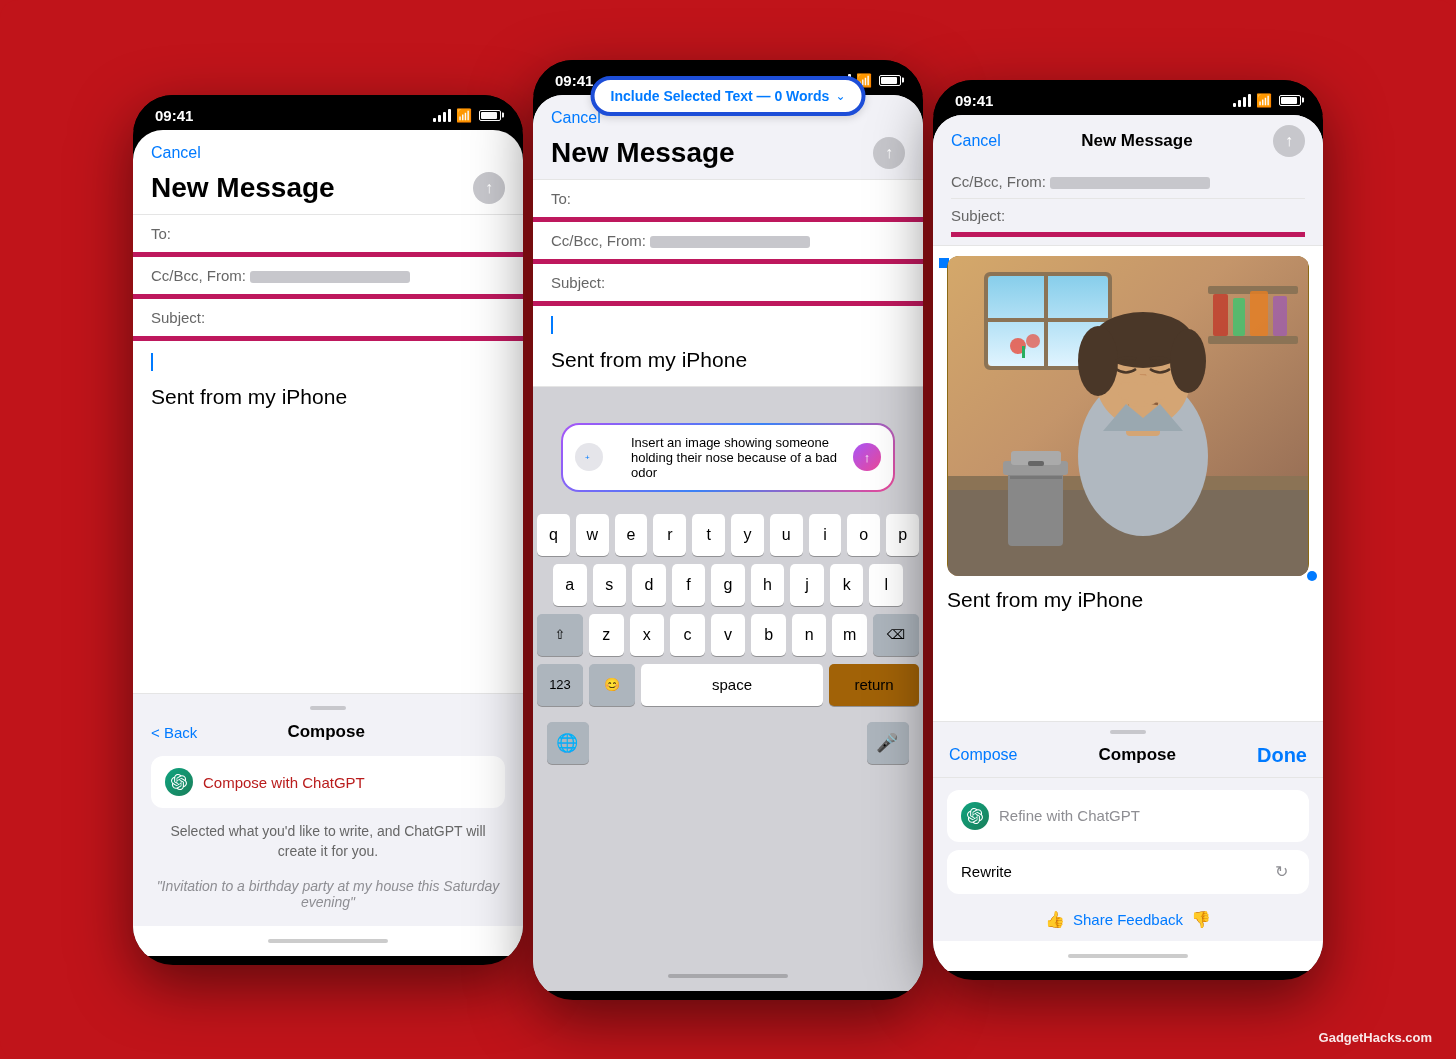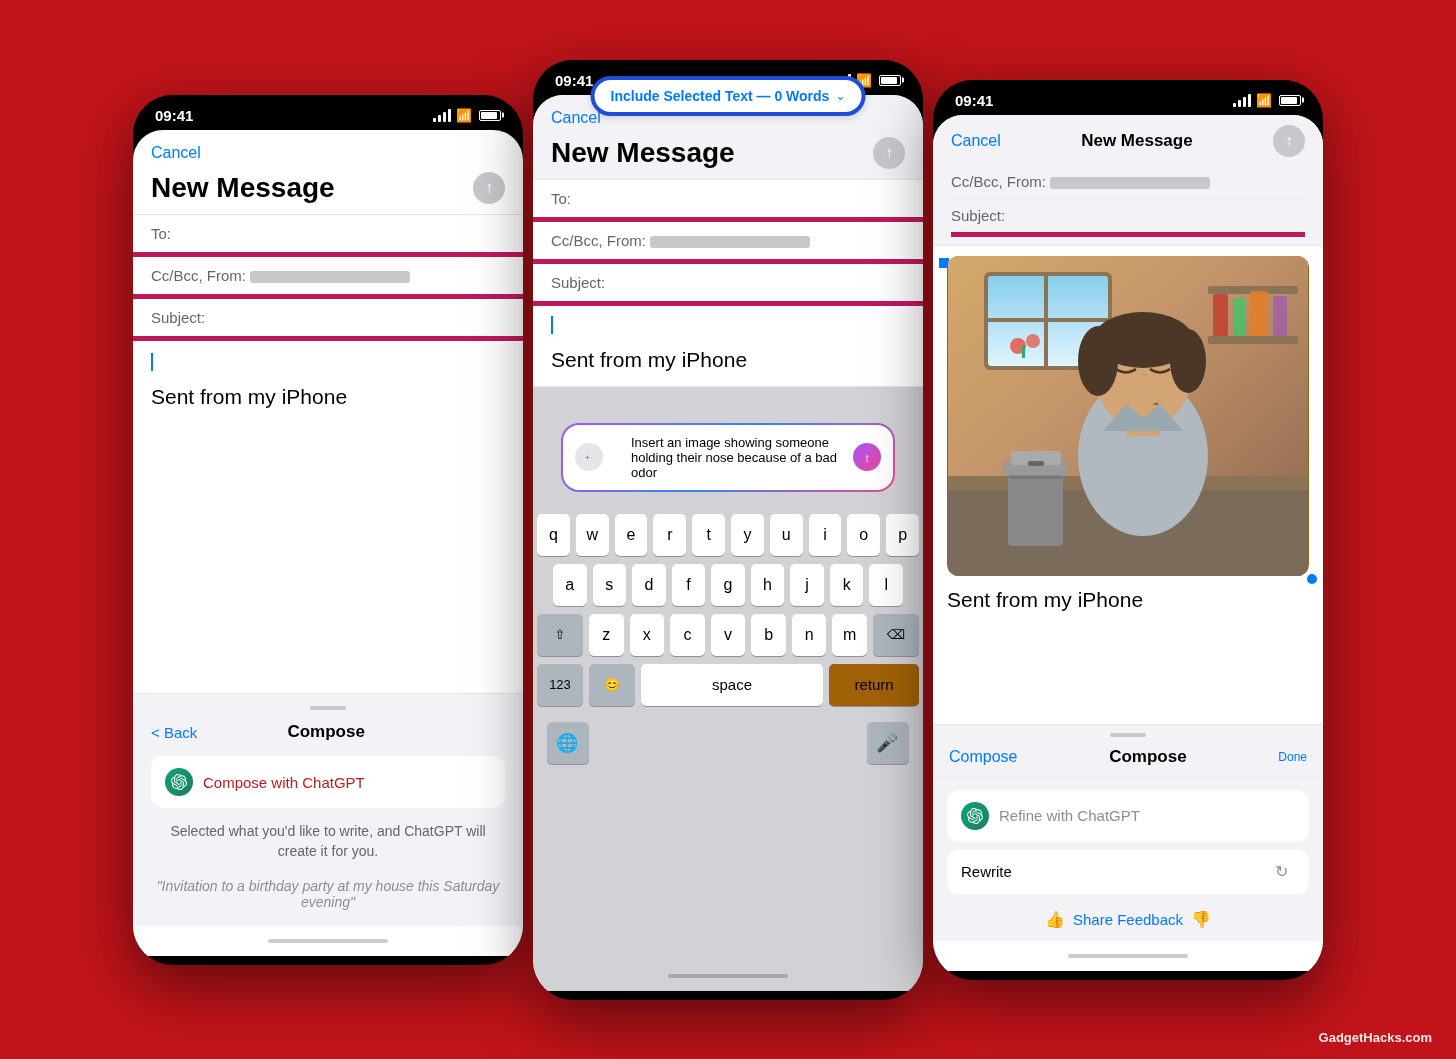--- a/index.html
+++ b/index.html
@@ -410,21 +410,21 @@
     }
     .compose3-nav {
       display: flex;
       justify-content: space-between;
       align-items: center;
       padding: 0 16px 10px;
       border-bottom: 1px solid #e5e5e5;
     }
     .revert-btn { color: #007aff; font-size: 16px; }
     .compose3-title { font-size: 17px; font-weight: 600; }
-    .done-btn { color: #007aff; font-size: 12px; font-weight: 400; }
+    .done-btn { color: #007aff; font-size: 20px; font-weight: 700; }
     .refine-row {
       display: flex;
       align-items: center;
       background: #fff;
       border-radius: 12px;
       padding: 12px 14px;
       gap: 10px;
       margin: 12px 14px 8px;
     }
     .refine-placeholder { color: #8e8e93; font-size: 15px; }

